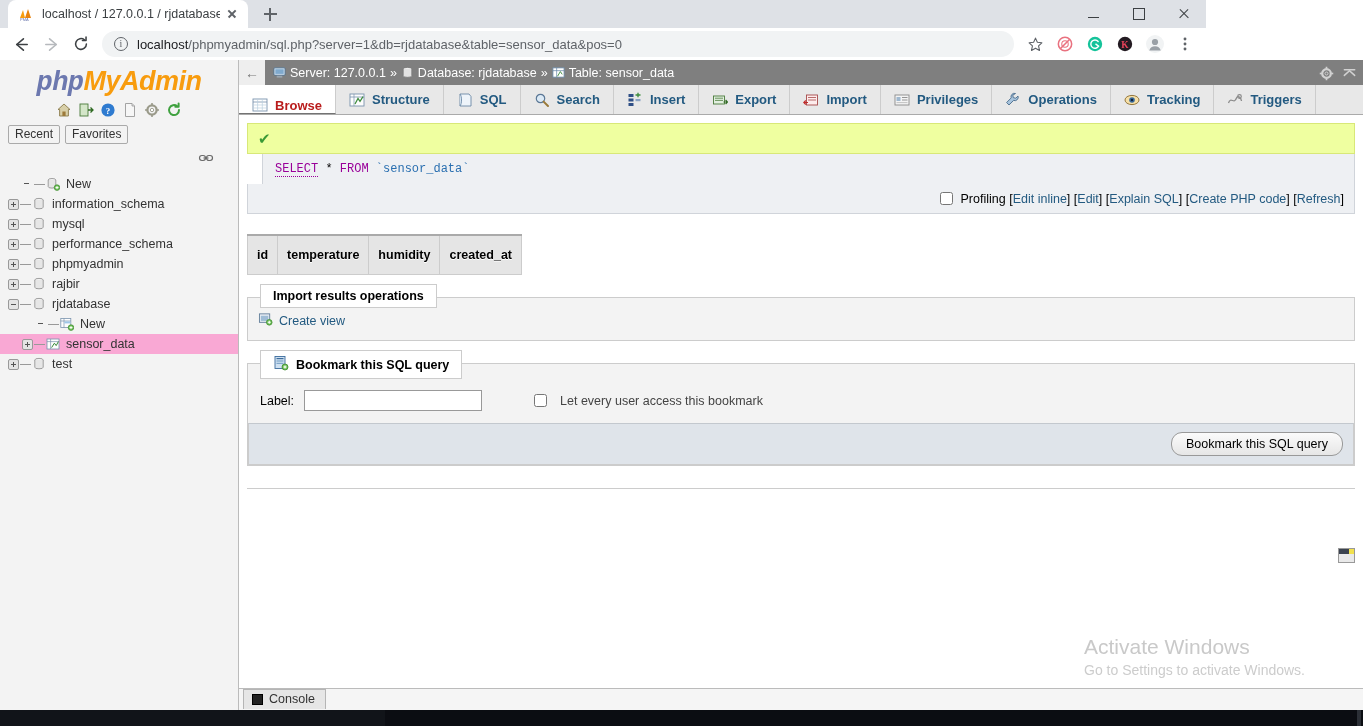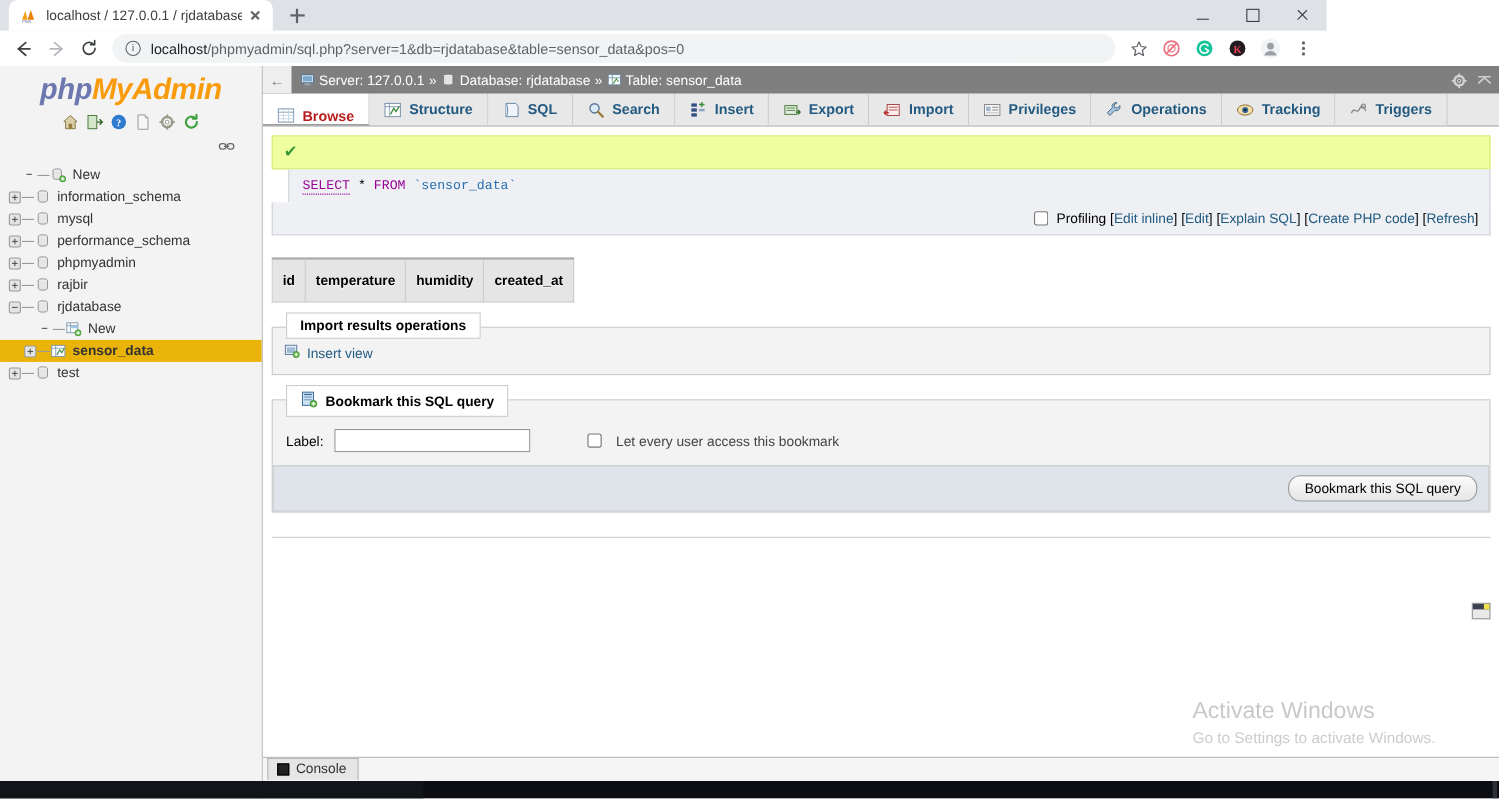--- a/index.html
+++ b/index.html
@@ -173,21 +173,21 @@
   .pma-linkicon {
     text-align: right; padding-right: 24px; margin-top: 6px; height: 16px;
   }
 
   .tree { margin-top: 8px; font-size: 12.5px; color: #333; }
   .trow {
     display: flex; align-items: center;
     height: 20px; padding-left: 8px;
     white-space: nowrap;
   }
-  .trow.sel { background: #eab308; font-weight: bold; }
+  .trow.sel { background: #f9a8d4; }
   .exp {
     width: 11px; height: 11px;
     border: 1px solid #999; background:#e4e4e4;
     border-radius: 2px;
     position: relative; flex:0 0 11px; margin-right: 1px;
   }
   .exp::before {
     content:""; position:absolute; left:2px; top:4.5px;
     width:5px; height:1.4px; background:#555;
   }
@@ -535,20 +535,24 @@
             </svg>
         </span>
         <span class="mini-ic">
           <svg width="16" height="16" viewBox="0 0 16 16">
               <path d="M13 8 A5 5 0 1 1 11.2 4.2" stroke="#3fa13f" stroke-width="2" fill="none" stroke-linecap="round"></path>
               <path d="M12.6 1.5 L12.6 4.8 L9.3 4.8" stroke="#3fa13f" stroke-width="2" fill="none" stroke-linecap="round" stroke-linejoin="round"></path>
             </svg>
         </span>
       </div>
 
+      <div class="pma-chips">
+        <span class="chip">Recent</span>
+        <span class="chip">Favorites</span>
+      </div>
 
       <div class="pma-linkicon">
         <span class="mini-ic">
           <svg width="16" height="16" viewBox="0 0 16 16">
               <rect x="1.5" y="5.5" width="6" height="5" rx="2.4" fill="none" stroke="#6b6b6b" stroke-width="1.2"></rect>
               <rect x="8.5" y="5.5" width="6" height="5" rx="2.4" fill="none" stroke="#6b6b6b" stroke-width="1.2"></rect>
               <line x1="5.5" y1="8" x2="10.5" y2="8" stroke="#6b6b6b" stroke-width="1.2"></line>
             </svg>
         </span>
       </div>
@@ -842,21 +846,21 @@
           </div>
           <a class="fslink" href="#">
             <span>
               <svg width="15" height="15" viewBox="0 0 16 16">
                   <rect x="1.5" y="2" width="11" height="9" fill="#e8eef5" stroke="#5a7795" stroke-width="0.9"></rect>
                   <rect x="3" y="4" width="8" height="5.5" fill="#9fbcd6"></rect>
                   <circle cx="12" cy="11" r="3" fill="#6cbf55" stroke="#3f8a30" stroke-width="0.8"></circle>
                   <path d="M12 9.4 V12.6 M10.4 11 H13.6" stroke="#fff" stroke-width="1.1"></path>
                 </svg>
             </span>
-            <span>Insert view</span>
+            <span>Create view</span>
           </a>
         </div>
 
         <div class="fieldset">
           <div class="legend">
             <span>
               <svg width="16" height="16" viewBox="0 0 16 16">
                   <rect x="2" y="1.5" width="10" height="12" fill="#cfe1f2" stroke="#3c6c9c" stroke-width="0.9"></rect>
                   <rect x="3.5" y="3" width="7" height="1.2" fill="#3c6c9c"></rect>
                   <rect x="3.5" y="5.4" width="7" height="1.2" fill="#7fa6c9"></rect>

